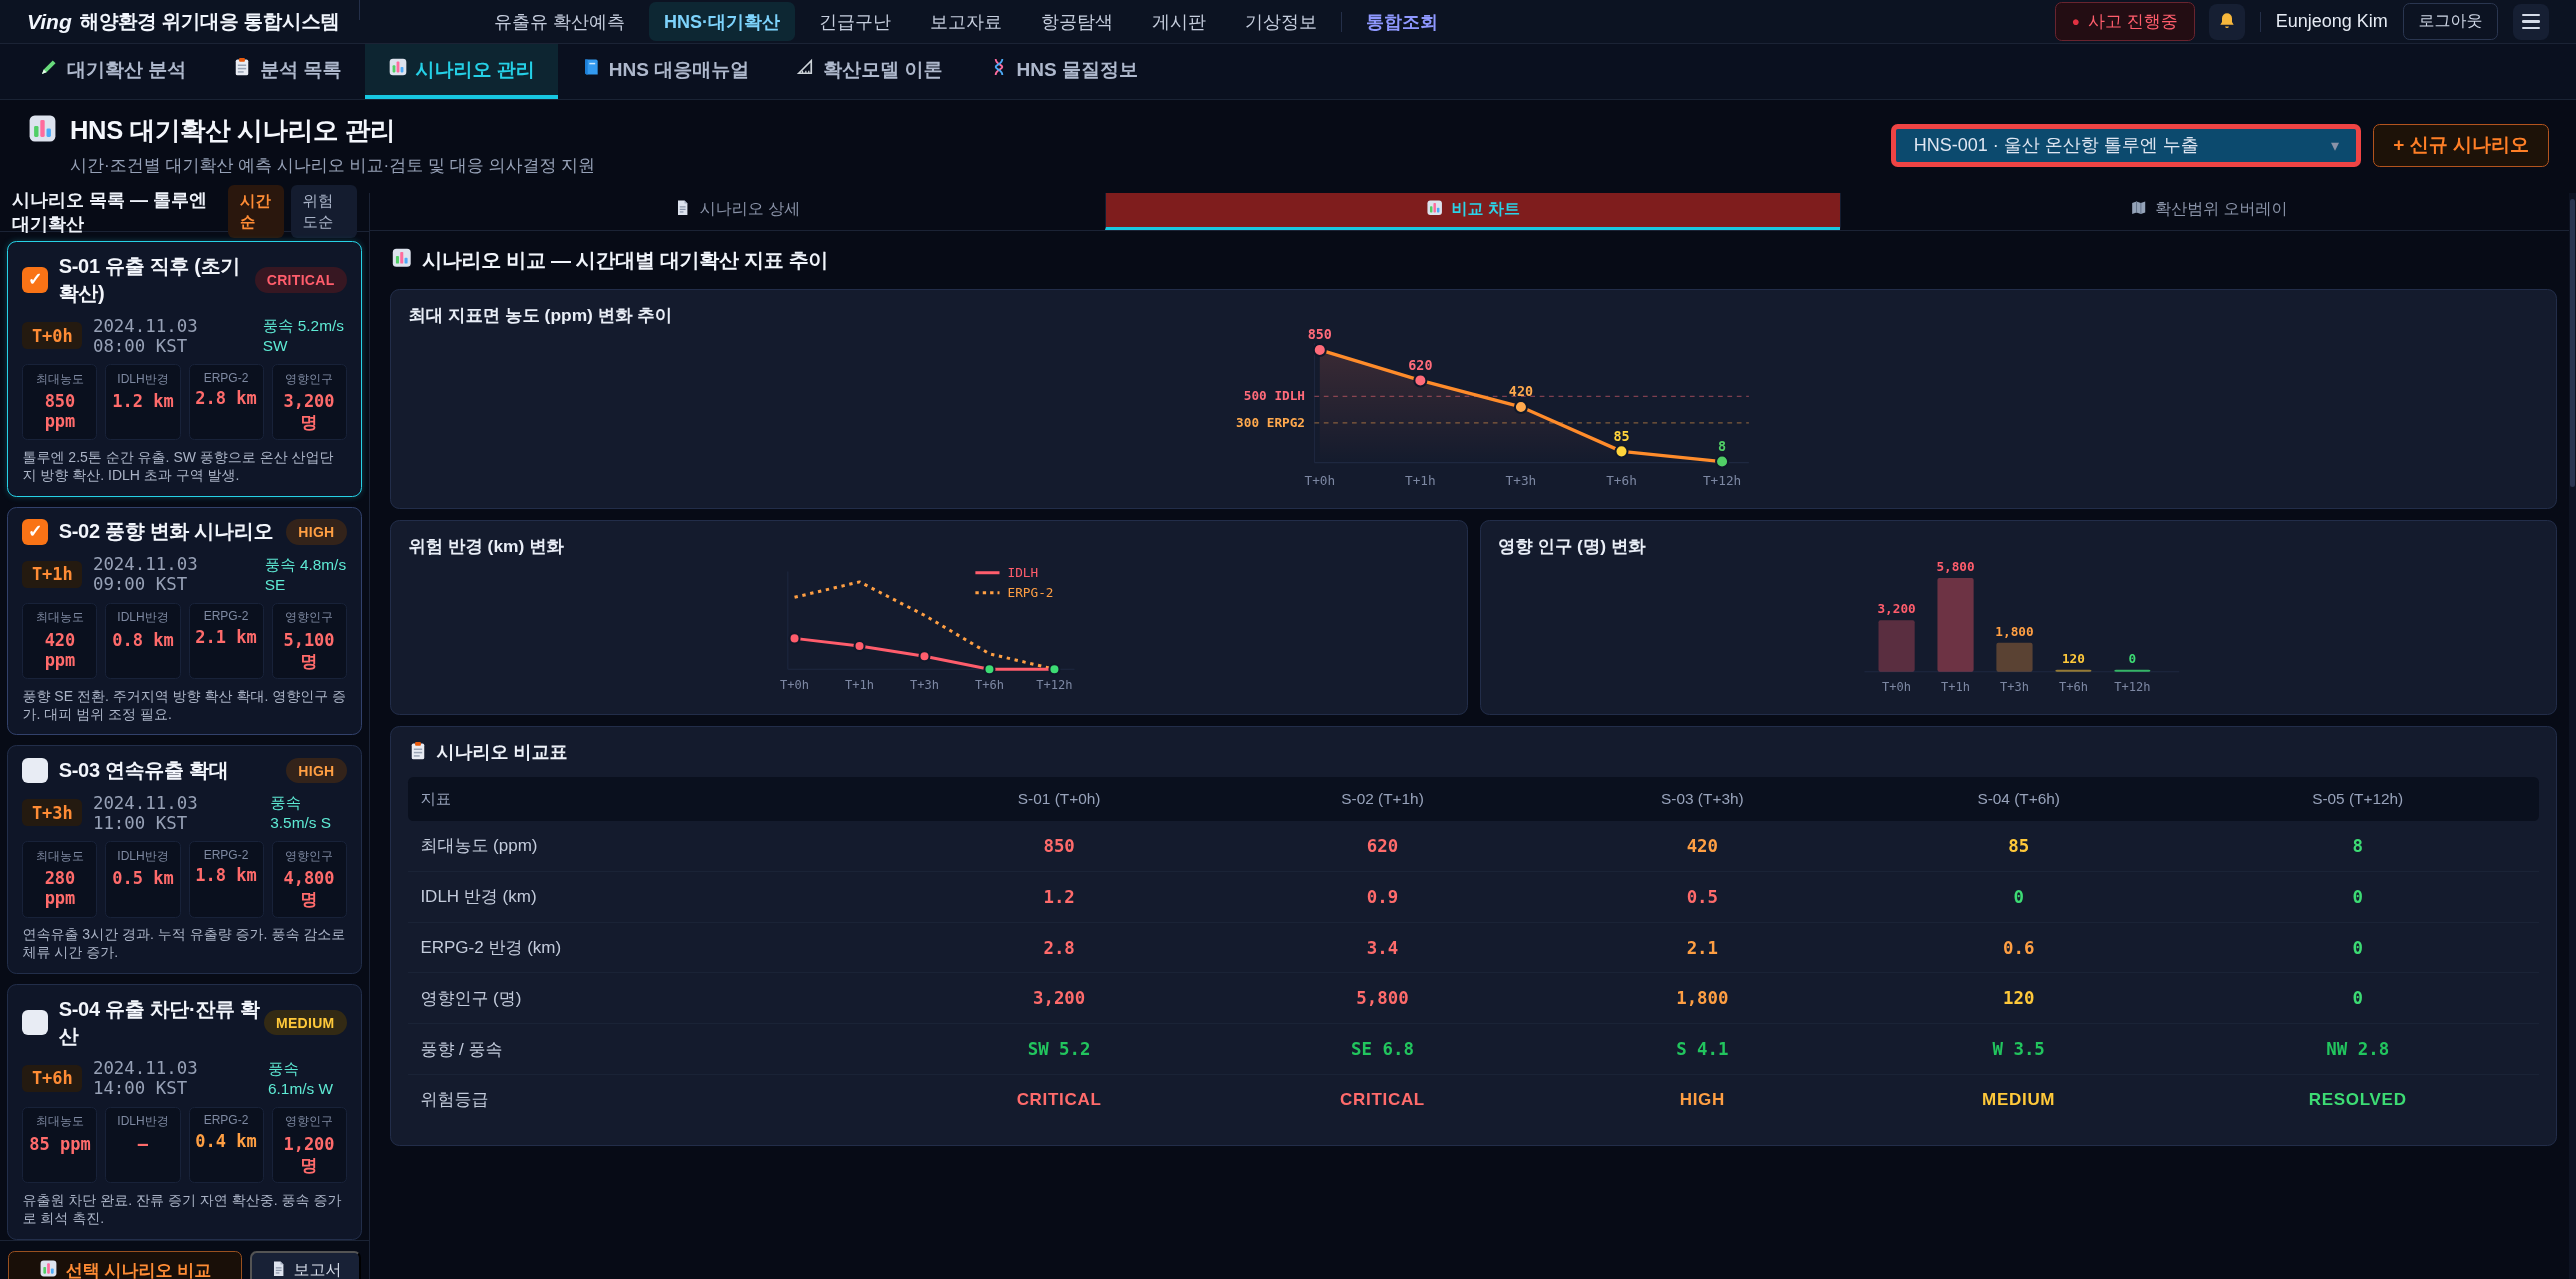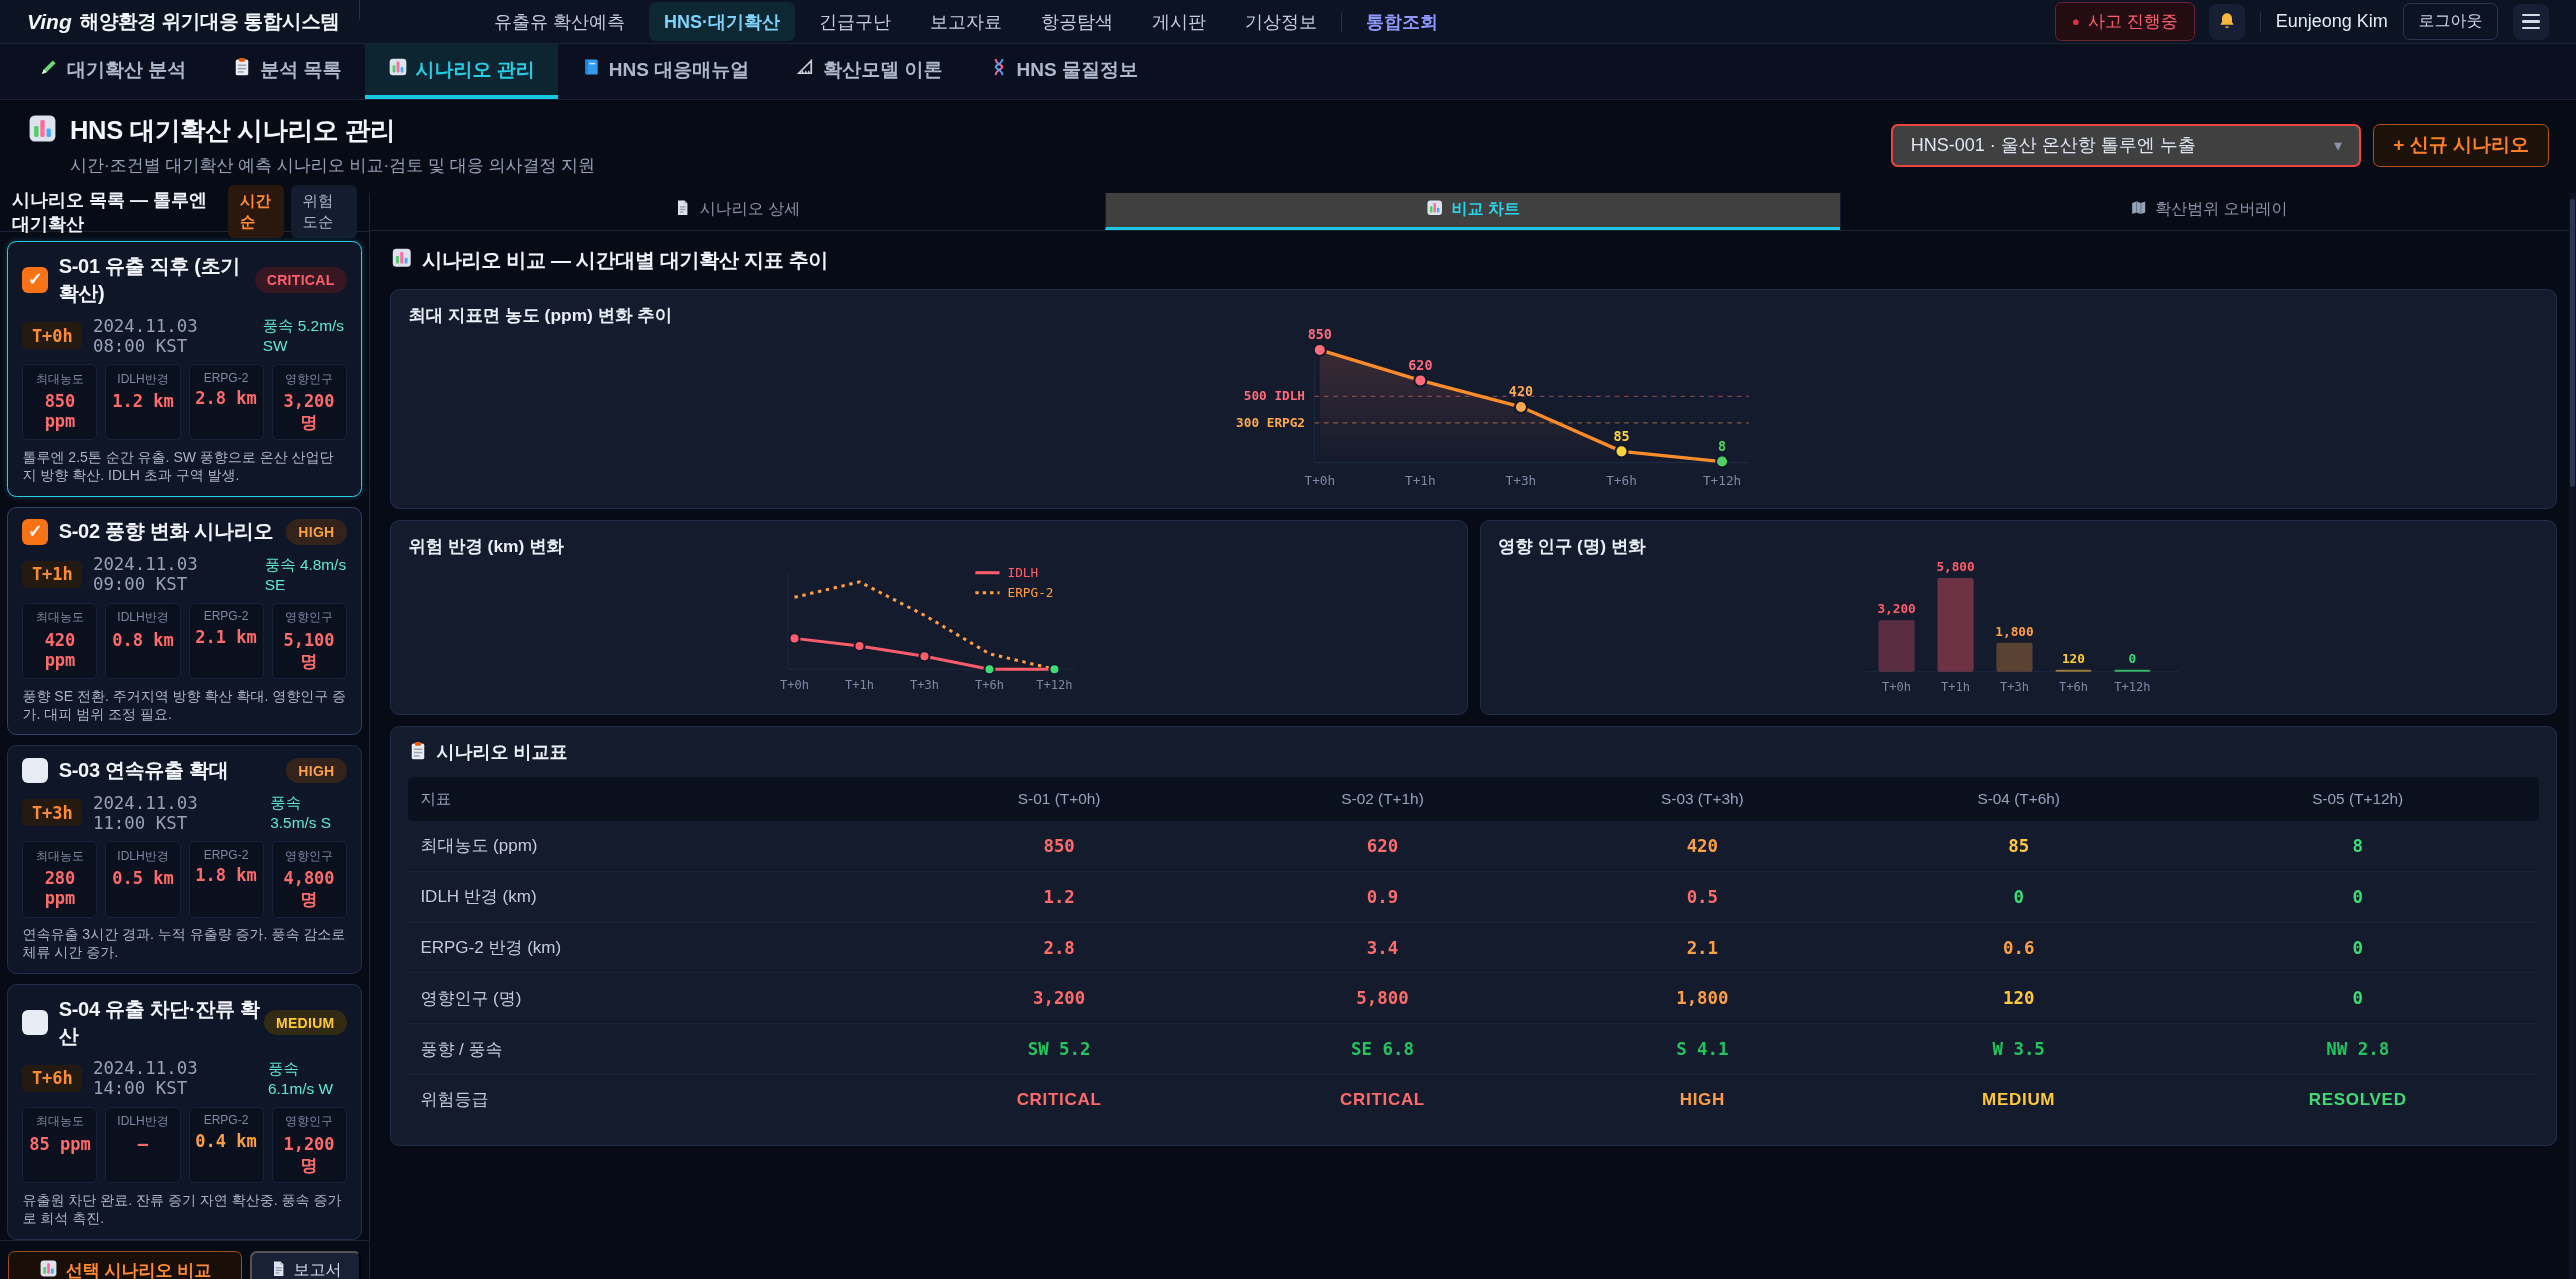--- a/index.html
+++ b/index.html
@@ -41,21 +41,21 @@
     border-bottom:4px solid transparent; cursor:pointer; }
   .subtab.active { background:#0d2531; color:#25d0e6; border-bottom-color:#17c8e2; }
 
   
   .pagehead { display:flex; align-items:center; justify-content:space-between; padding:13.4px 27px 16px 27px; }
   .ph-left { display:flex; align-items:flex-start; gap:12px; }
   .ph-texts .ph-title { font-size:25.5px; font-weight:bold; color:#f4f7fc; letter-spacing:-0.3px; }
   .ph-texts .ph-sub { font-size:17px; color:#96a1b7; margin-top:5.4px; }
   .ph-right { display:flex; align-items:center; gap:12px; }
   .incident-select {
-    width:470px; height:43px; background:#404040; border:2px solid #ef4444; border-radius:6.7px;
+    width:470px; height:43px; background:#0c4a6e; border:5px solid #ef4444; border-radius:6.7px;
     display:flex; align-items:center; padding:0 17.4px; font-size:18px; color:#dfe6f2;
   }
   .incident-select .caret { margin-left:auto; color:#8a93a8; font-size:16px; }
   .new-scenario-btn {
     height:43px; padding:0 19px; background:#1d1208; border:1px solid #b3541e; border-radius:6.7px;
     color:#ff7f27; font-size:19px; font-weight:bold; display:flex; align-items:center;
   }
 
   
   .content { display:flex; height:1108px; }
@@ -97,21 +97,21 @@
     color:#ff8c35; font-size:17px; font-weight:bold; display:flex; align-items:center; justify-content:center; gap:8px; }
   .report-btn { height:40px; padding:0 17.4px; border-radius:6.7px; background:#182136; color:#d6dde9;
     font-size:16px; display:flex; align-items:center; justify-content:center; gap:6.7px; }
 
   
   .main { flex:1; display:flex; flex-direction:column; position:relative; }
   .main-tabs { display:flex; height:38px; border-bottom:0.7px solid #1b2335; }
   .mtab { flex:1; display:flex; align-items:center; justify-content:center; gap:8px; font-size:16px; color:#8a93a8;
     border-bottom:3.4px solid transparent; cursor:pointer; }
   .mtab + .mtab { border-left:0.7px solid #141d30; }
-  .mtab.active { background:#404040; color:#2bd3e8; font-weight:bold; border-bottom-color:#19c8e0; }
+  .mtab.active { background:#7f1d1d; color:#2bd3e8; font-weight:bold; border-bottom-color:#19c8e0; }
   .main-body { padding:12px 19px 0 20px; }
   .main-heading { display:flex; align-items:center; gap:9.4px; font-size:20px; font-weight:bold; color:#f1f5fb; margin:4px 0 14.8px 1.3px; letter-spacing:-0.3px; }
   .panel { background:#141b2d; border:0.7px solid #222d49; border-radius:9.4px; padding:13.4px 17.4px; }
   .panel-title { font-size:17.4px; font-weight:bold; color:#e9eef7; }
   .panel-wide { margin-bottom:10.7px; }
   .panel-row { display:flex; gap:12px; }
   .panel-row .panel { flex:1; }
   .chart-wrap { display:flex; justify-content:center; }
   .table-panel { margin-top:10.7px; padding-bottom:20px; }
   .tbl-head { display:flex; align-items:center; gap:8px; margin-bottom:13.4px; }

